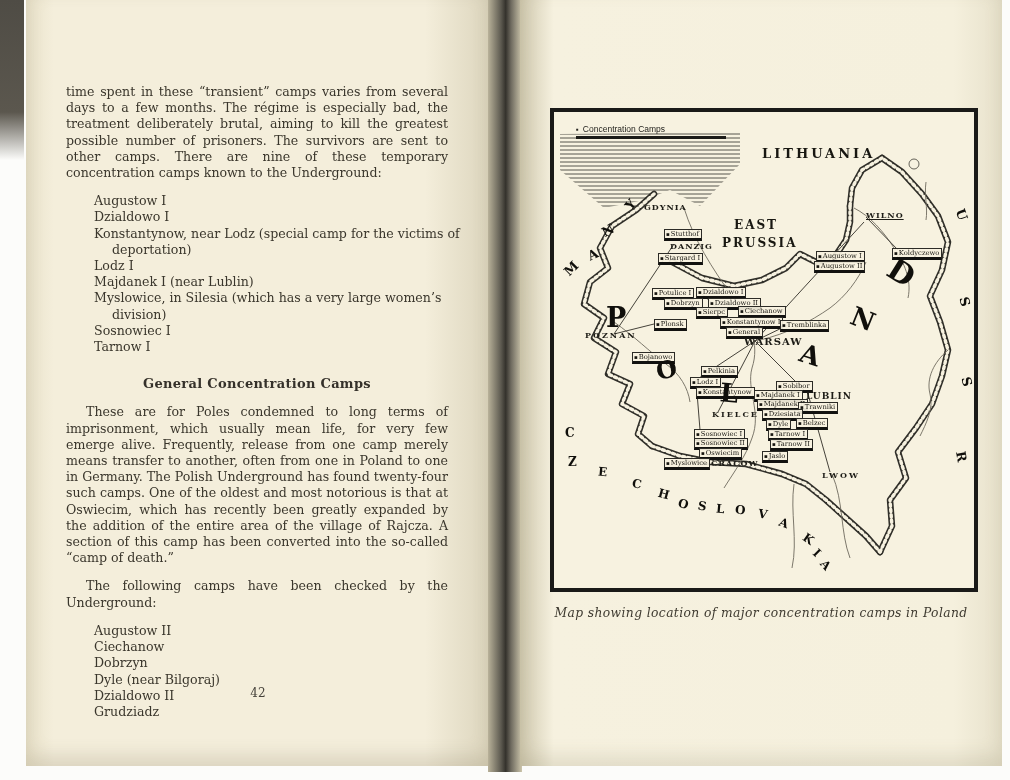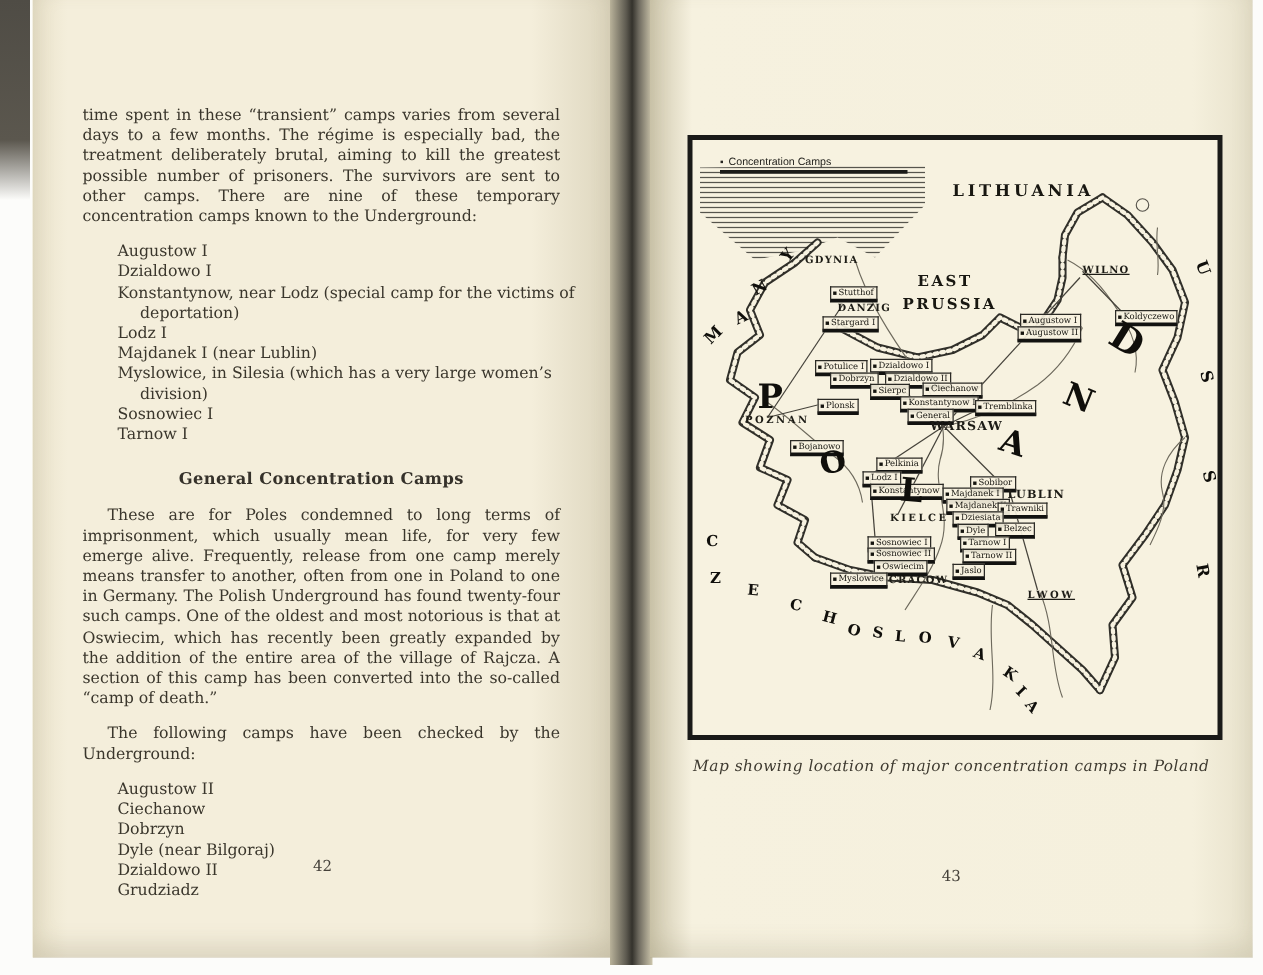--- a/index.html
+++ b/index.html
@@ -203,27 +203,27 @@
           <div class="camp-label" style="left: 242px; top: 306px;"><span class="mk">▪</span><span>Belzec</span></div>
           <div class="camp-label" style="left: 214px; top: 317px;"><span class="mk">▪</span><span>Tarnow I</span></div>
           <div class="camp-label" style="left: 216px; top: 327px;"><span class="mk">▪</span><span>Tarnow II</span></div>
           <div class="camp-label" style="left: 208px; top: 339px;"><span class="mk">▪</span><span>Jaslo</span></div>
           <div class="camp-label" style="left: 140px; top: 317px;"><span class="mk">▪</span><span>Sosnowiec I</span></div>
           <div class="camp-label" style="left: 140px; top: 326px;"><span class="mk">▪</span><span>Sosnowiec II</span></div>
           <div class="camp-label" style="left: 145px; top: 336px;"><span class="mk">▪</span><span>Oswiecim</span></div>
           <div class="camp-label" style="left: 110px; top: 346px;"><span class="mk">▪</span><span>Myslowice</span></div>
           <div class="city-label" style="left: 90px; top: 90px; font-size: 8px; letter-spacing: 1px;">GDYNIA</div>
           <div class="city-label" style="left: 116px; top: 129px; font-size: 8px; letter-spacing: 1px;">DANZIG</div>
-          <div class="city-label" style="left: 42px; top: 218px; font-size: 8px; letter-spacing: 2px; text-align: right;">POZNAN</div>
+          <div class="city-label" style="left: 31px; top: 218px; font-size: 8px; letter-spacing: 2px; text-align: right;">POZNAN</div>
           <div class="city-label" style="left: 190px; top: 224px; font-size: 10px; letter-spacing: 1px;">WARSAW</div>
           <div class="city-label" style="left: 312px; top: 98px; font-size: 8px; letter-spacing: 1px; text-decoration: underline;">WILNO</div>
           <div class="city-label" style="left: 158px; top: 297px; font-size: 8px; letter-spacing: 2px;">KIELCE</div>
           <div class="city-label" style="left: 252px; top: 279px; font-size: 9px; letter-spacing: 1px;">LUBLIN</div>
           <div class="city-label" style="left: 157px; top: 346px; font-size: 8px; letter-spacing: 1px;">CRACOW</div>
-          <div class="city-label" style="left: 268px; top: 358px; font-size: 8px; letter-spacing: 2px; text-decoration: underline;">LWOW</div>
+          <div class="city-label" style="left: 268px; top: 358px; font-size: 8px; letter-spacing: 2px;">LWOW</div>
           <div class="region-label" style="left: 208px; top: 34px; font-size: 13px; letter-spacing: 3px;">LITHUANIA</div>
           <div class="region-label" style="left: 180px; top: 106px; font-size: 12px; letter-spacing: 2px;">EAST</div>
           <div class="region-label" style="left: 168px; top: 124px; font-size: 12px; letter-spacing: 2px;">PRUSSIA</div>
           <span class="letter" style="left: 52px; top: 192px; font-size: 27px; transform: rotate(0deg);">P</span>
           <span class="letter" style="left: 102px; top: 246px; font-size: 24px; transform: rotate(-12deg);">O</span>
           <span class="letter" style="left: 166px; top: 268px; font-size: 26px; transform: rotate(5deg);">L</span>
           <span class="letter" style="left: 246px; top: 230px; font-size: 26px; transform: rotate(18deg);">A</span>
           <span class="letter" style="left: 297px; top: 194px; font-size: 26px; transform: rotate(22deg);">N</span>
           <span class="letter" style="left: 334px; top: 146px; font-size: 30px; transform: rotate(32deg);">D</span>
           <span class="letter" style="left: 10px; top: 150px; font-size: 13px; transform: rotate(-45deg);">M</span>
@@ -245,15 +245,14 @@
           <span class="letter" style="left: 260px; top: 435px; font-size: 12px; transform: rotate(45deg);">I</span>
           <span class="letter" style="left: 267px; top: 447px; font-size: 12px; transform: rotate(50deg);">A</span>
           <span class="letter" style="left: 402px; top: 96px; font-size: 13px; transform: rotate(70deg);">U</span>
           <span class="letter" style="left: 406px; top: 183px; font-size: 13px; transform: rotate(75deg);">S</span>
           <span class="letter" style="left: 408px; top: 263px; font-size: 13px; transform: rotate(75deg);">S</span>
           <span class="letter" style="left: 402px; top: 338px; font-size: 13px; transform: rotate(80deg);">R</span>
         </div>
     </div>
 
     <div class="map-caption">Map showing location of major concentration camps in Poland</div>
-    <div class="pageno">43</div>
   </div>
 </div>
 
 </body></html>

